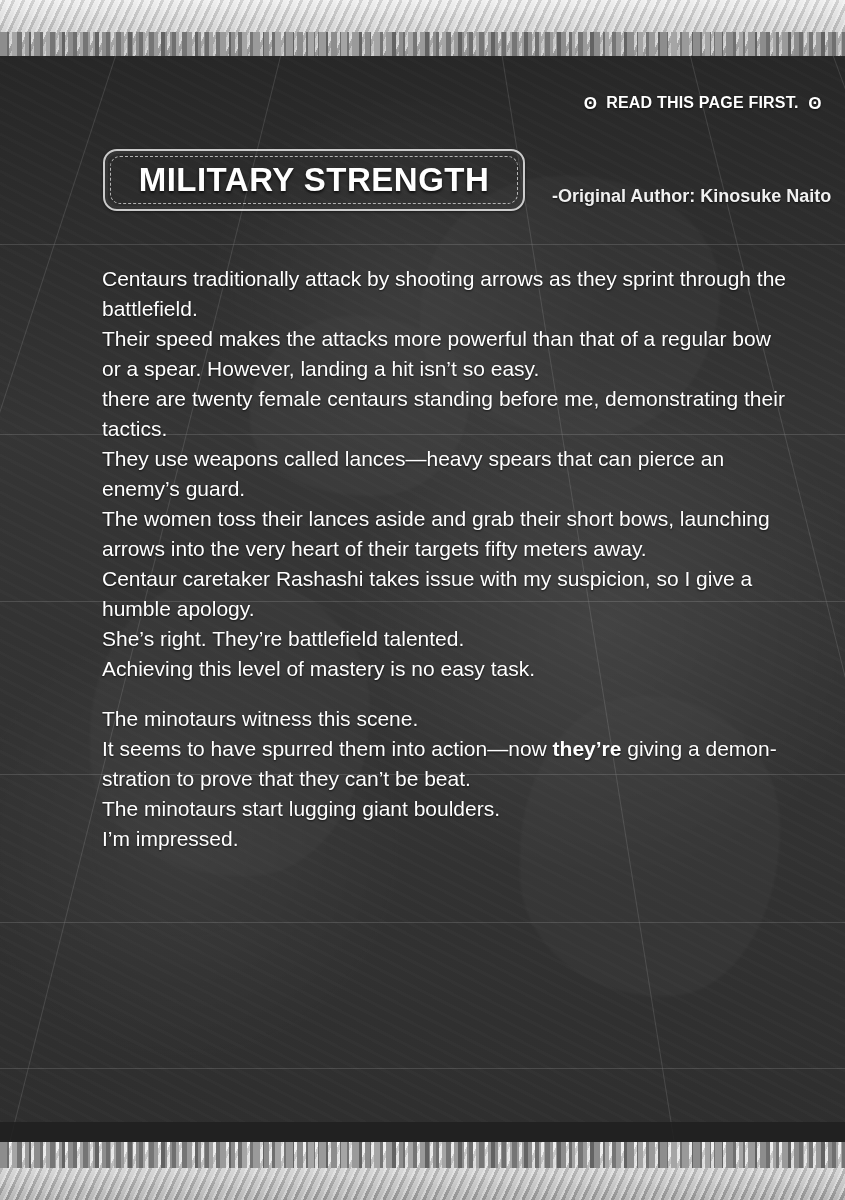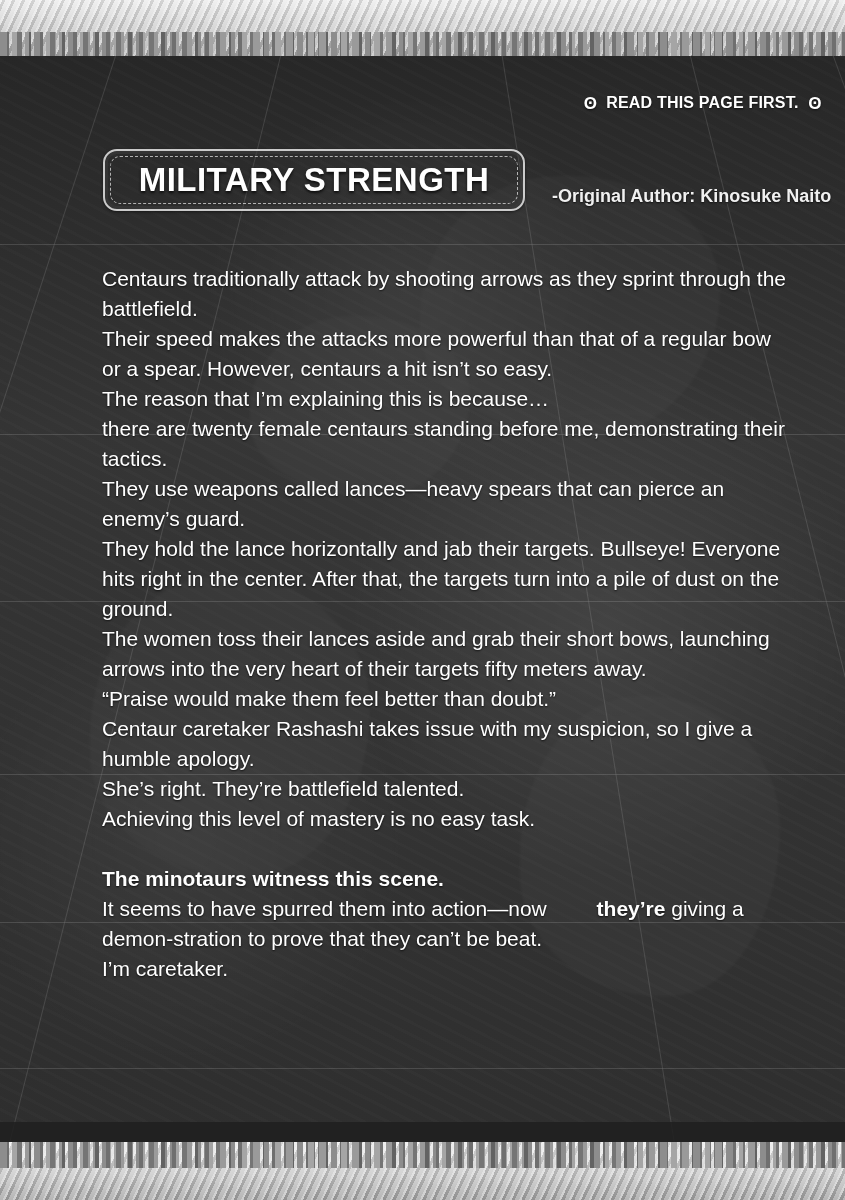--- a/index.html
+++ b/index.html
@@ -190,26 +190,24 @@
     width: 690px;
     font-size: 21px;
     line-height: 30px;
     color: #ffffff;
     text-shadow: 0 1px 2px rgba(0,0,0,0.75);
   }
   .body-copy p {
     margin: 0;
   }
   .body-copy p.gap {
-    margin-top: 30px;
-    font-weight: bold;
+    margin-top: 20px;
   }
   .body-copy b {
     font-weight: bold;
-    margin-left: 44px;
   }
 
   
   .panel-foot {
     position: absolute;
     left: 0; bottom: 0;
     width: 845px;
     height: 26px;
     background: rgba(30,30,30,0.85);
   }
@@ -254,33 +252,31 @@
 
     <div class="title-wrap">
       <div class="plaque"></div>
       <div class="title-text">MILITARY STRENGTH</div>
     </div>
 
     <div class="author">-Original Author: Kinosuke Naito</div>
 
     <div class="body-copy">
       <p>Centaurs traditionally attack by shooting arrows as they sprint through the battlefield.</p>
-      <p>Their speed makes the attacks more powerful than that of a regular bow or a spear. However, centaurs a hit isn’t so easy.</p>
-      <p>The reason that I’m explaining this is because…</p>
+      <p>Their speed makes the attacks more powerful than that of a regular bow or a spear. However, landing a hit isn’t so easy.</p>
       <p>there are twenty female centaurs standing before me, demonstrating their tactics.</p>
       <p>They use weapons called lances—heavy spears that can pierce an enemy’s guard.</p>
-      <p>They hold the lance horizontally and jab their targets. Bullseye! Everyone hits right in the center. After that, the targets turn into a pile of dust on the ground.</p>
       <p>The women toss their lances aside and grab their short bows, launching arrows into the very heart of their targets fifty meters away.</p>
-      <p>“Praise would make them feel better than doubt.”</p>
       <p>Centaur caretaker Rashashi takes issue with my suspicion, so I give a humble apology.</p>
       <p>She’s right. They’re battlefield talented.</p>
       <p>Achieving this level of mastery is no easy task.</p>
       <p class="gap">The minotaurs witness this scene.</p>
       <p><span>It seems to have spurred them into action—now </span><b>they’re</b><span> giving a demon-stration to prove that they can’t be beat.</span></p>
-      <p>I’m caretaker.</p>
+      <p>The minotaurs start lugging giant boulders.</p>
+      <p>I’m impressed.</p>
     </div>
 
     <div class="panel-foot"></div>
   </div>
 
   <div class="edge-band bottom">
     <div class="rubble"></div>
   </div>
 
 </div>

